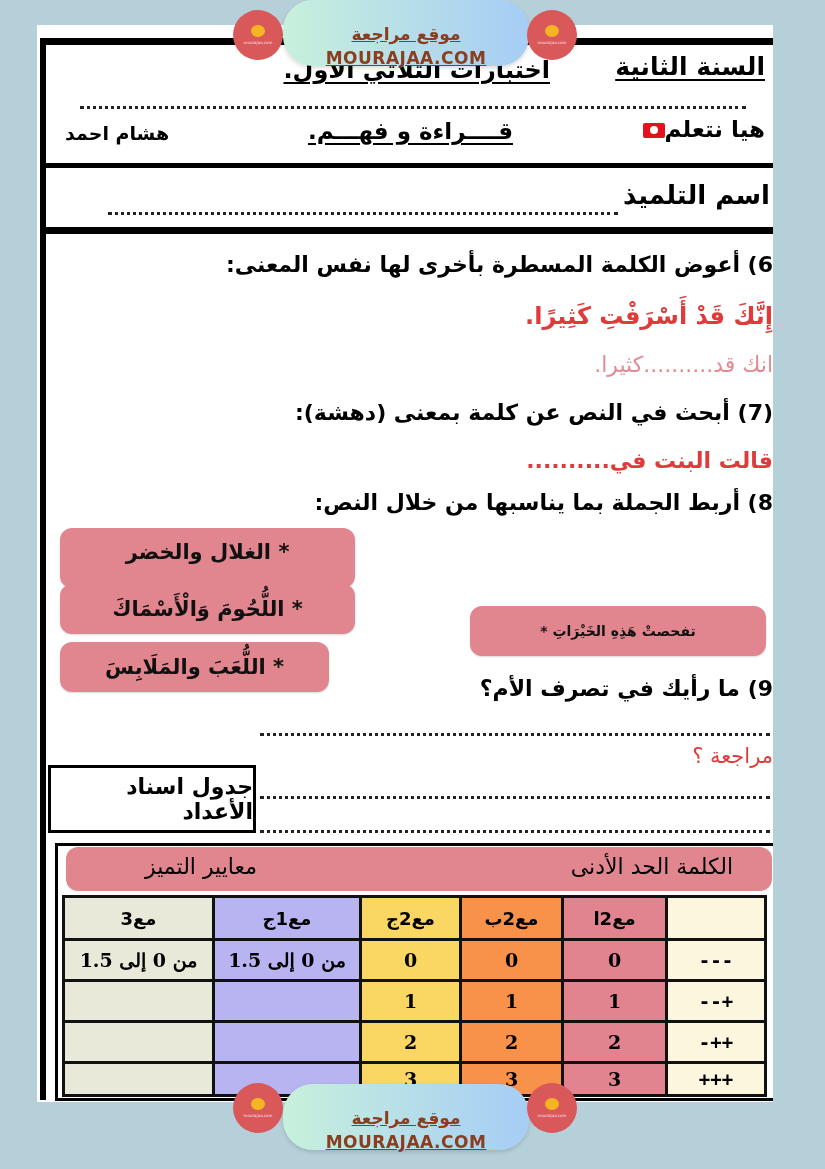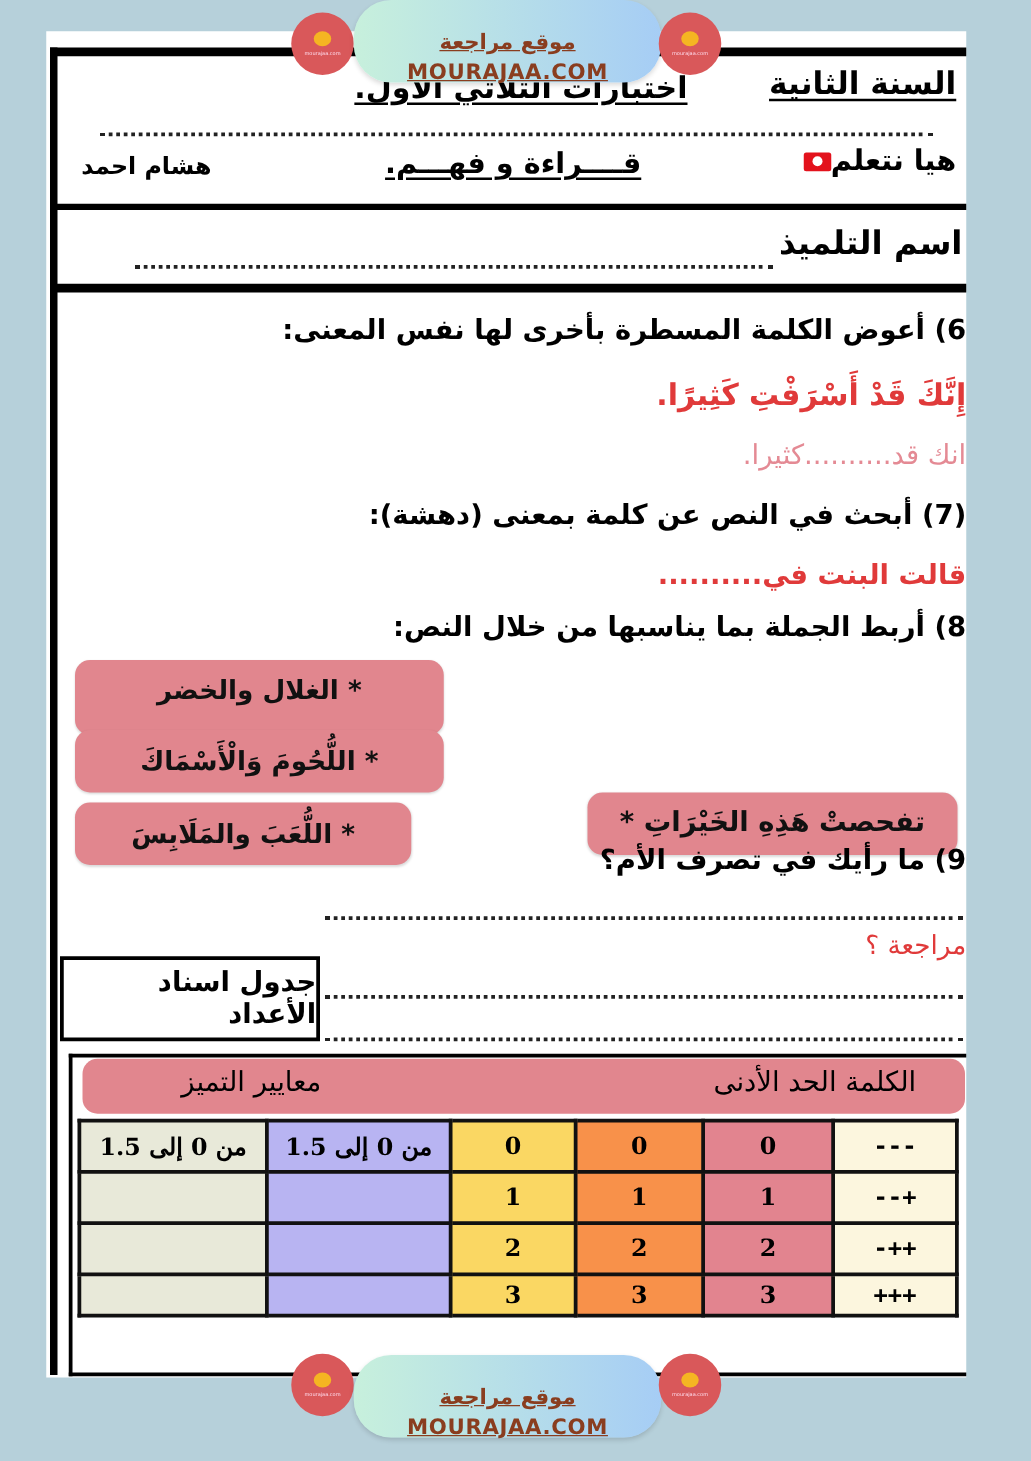--- a/index.html
+++ b/index.html
@@ -61,21 +61,21 @@
 <div class="txt red" style="right:52px;top:302px;font-size:24px;">إِنَّكَ قَدْ أَسْرَفْتِ كَثِيرًا.</div>
 <div class="txt pink" style="right:52px;top:352px;font-size:22px;">انك قد..........كثيرا.</div>
 
 <div class="txt" style="right:52px;top:400px;font-size:22px;">(7) أبحث في النص عن كلمة بمعنى (دهشة):</div>
 <div class="txt red" style="right:52px;top:448px;font-size:22px;">قالت البنت في..........</div>
 
 <div class="txt" style="right:52px;top:490px;font-size:22px;">8) أربط الجملة بما يناسبها من خلال النص:</div>
 <div class="pill" style="left:60px;top:528px;width:295px;height:60px;line-height:48px;font-size:21px;">* الغلال والخضر</div>
 <div class="pill" style="left:60px;top:584px;width:295px;height:50px;line-height:50px;font-size:21px;">* اللُّحُومَ وَالْأَسْمَاكَ</div>
 <div class="pill" style="left:60px;top:642px;width:269px;height:50px;line-height:50px;font-size:21px;">* اللُّعَبَ والمَلَابِسَ</div>
-<div class="pill" style="left:470px;top:606px;width:296px;height:50px;line-height:50px;font-size:22px;margin-top:28px;">تفحصتْ هَذِهِ الخَيْرَاتِ *</div>
+<div class="pill" style="left:470px;top:606px;width:296px;height:50px;line-height:50px;font-size:14px;">تفحصتْ هَذِهِ الخَيْرَاتِ *</div>
 
 <div class="txt" style="right:52px;top:676px;font-size:22px;">9) ما رأيك في تصرف الأم؟</div>
 <div class="dots" style="left:260px;top:733px;width:510px;"></div>
 <div class="txt red" style="right:52px;top:744px;font-size:21px;font-weight:normal;">مراجعة ؟</div>
 <div class="dots" style="left:260px;top:796px;width:510px;"></div>
 <div class="dots" style="left:260px;top:830px;width:510px;"></div>
 
 <div class="grade-title">جدول اسناد الأعداد</div>
 <div class="tbl-wrap"></div>
 <div class="crit-band"></div>
@@ -85,20 +85,28 @@
 <table class="grid">
   <colgroup>
     <col style="width:150px">
       <col style="width:147px">
       <col style="width:100px">
       <col style="width:102px">
       <col style="width:104px">
       <col style="width:99px">
   </colgroup>
   <tbody>
+      <tr class="head">
+    <td class="c-m3 rtl">مع3</td>
+    <td class="c-m1j rtl">مع1ج</td>
+    <td class="c-m2j rtl">مع2ج</td>
+    <td class="c-m2b rtl">مع2ب</td>
+    <td class="c-m2a rtl">مع2ا</td>
+    <td class="c-lvl"></td>
+  </tr>
   <tr>
     <td class="c-m3 rtl">من 0 إلى 1.5</td>
     <td class="c-m1j rtl">من 0 إلى 1.5</td>
     <td class="c-m2j">0</td>
     <td class="c-m2b">0</td>
     <td class="c-m2a">0</td>
     <td class="c-lvl">---</td>
   </tr>
   <tr>
     <td class="c-m3"></td>

